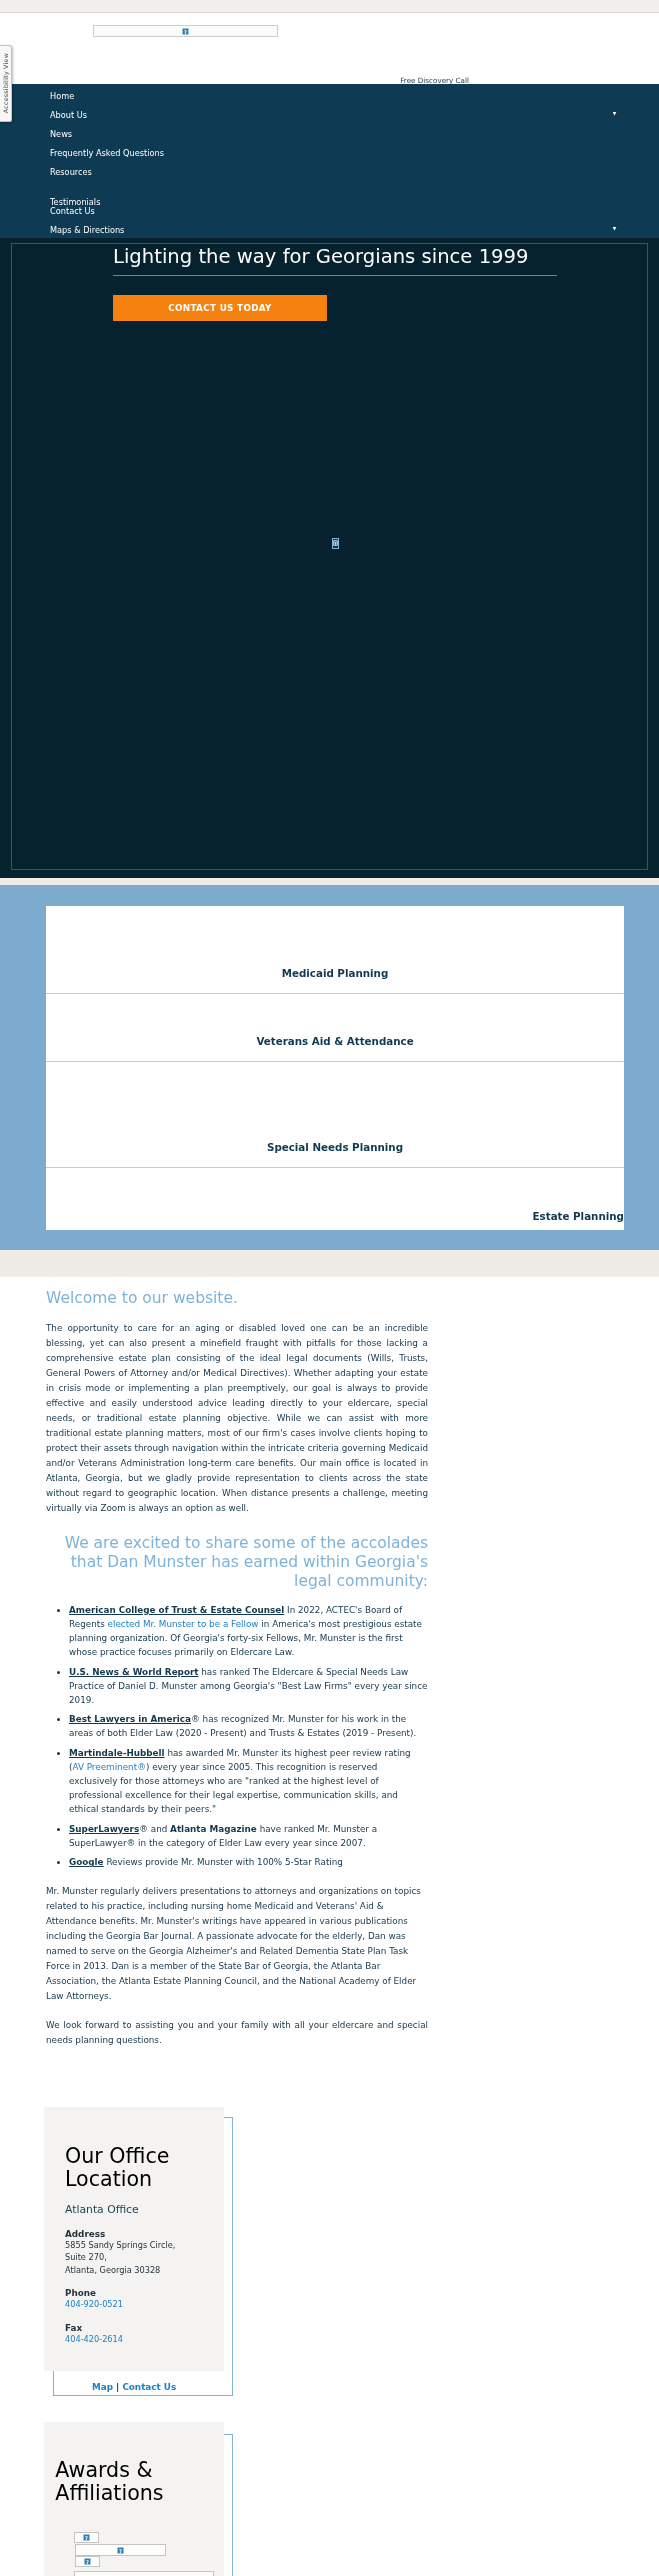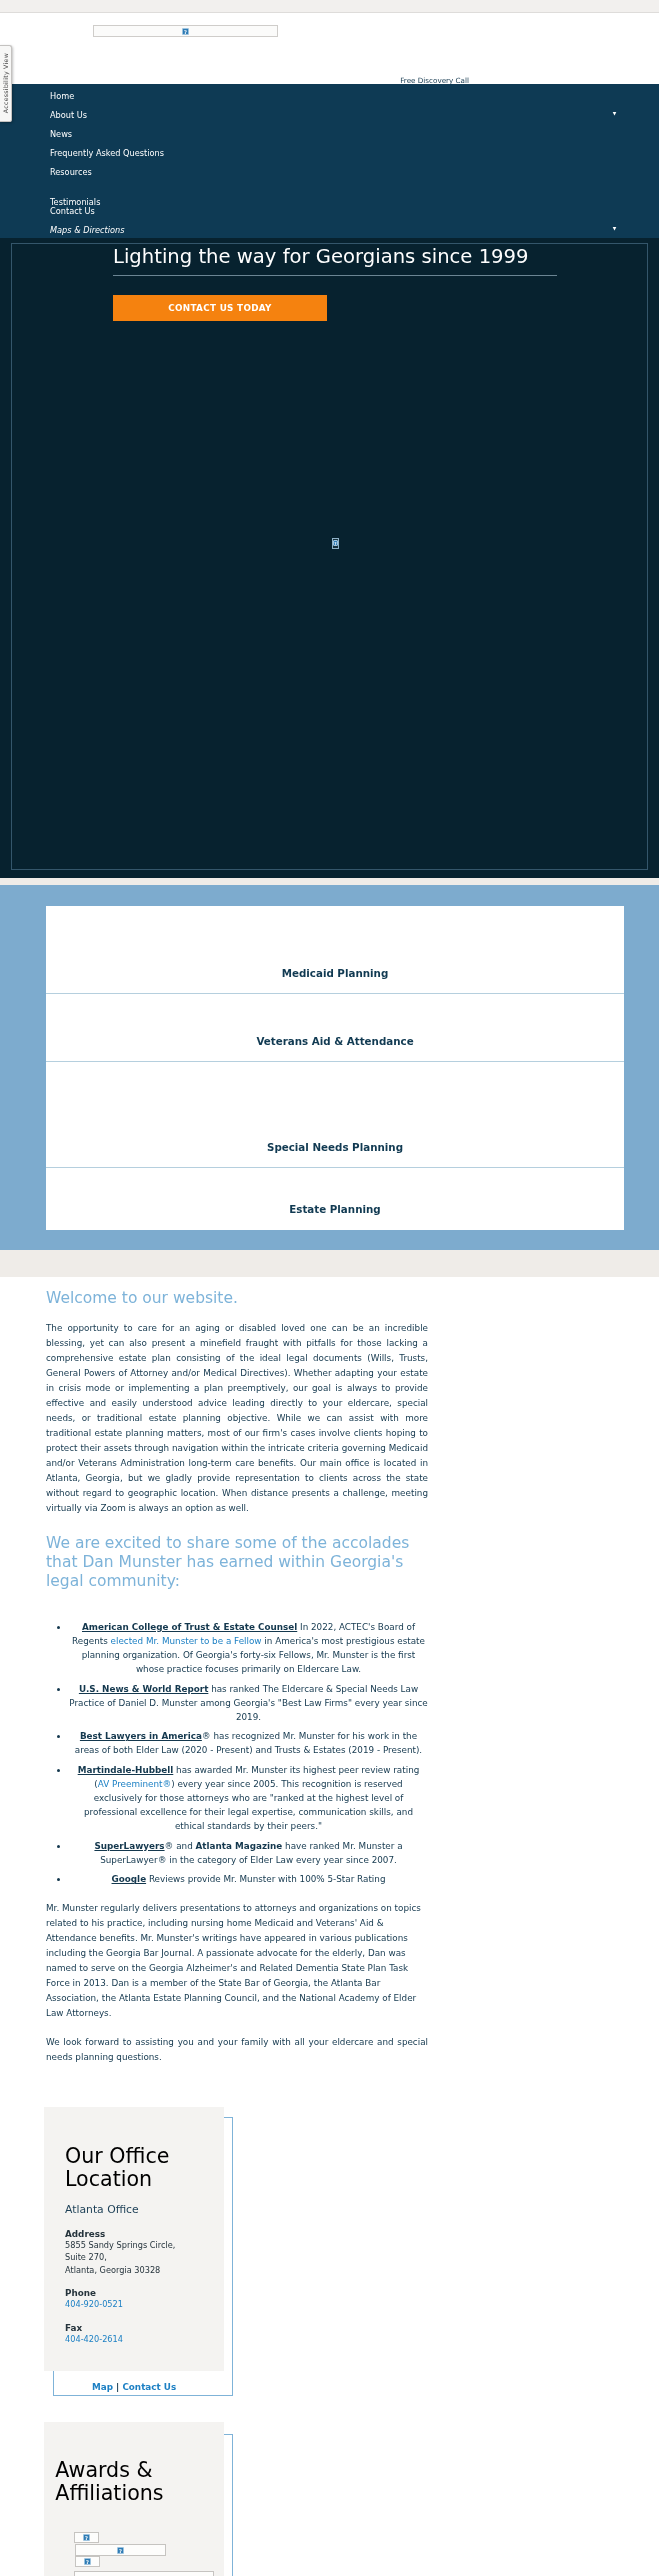--- a/index.html
+++ b/index.html
@@ -47,23 +47,23 @@
   .svc-row { position:absolute; left:0; width:578px; display:flex; align-items:flex-end; justify-content:center; cursor:pointer; }
   .svc-row span { font-size:10.3px; font-weight:bold; color:#113a52; padding-bottom:13.4px; }
   .svc-div { position:absolute; left:0; width:578px; border-top:0.5px solid #b5cfde; }
 
   
   #content { left:46px; top:1278px; width:382px; color:#14384e; }
   #content h2.lt { font-size:15.5px; line-height:19px; font-weight:normal; color:#7db3d9; }
   #welcome-h { padding-top:11px; margin-bottom:13.4px; }
   #content p { font-size:8.8px; line-height:15px; }
   #p-intro { text-align:justify; margin-bottom:17.5px; }
-  #accolades-h { margin-bottom:29px; }
+  #accolades-h { margin-bottom:12px;text-align:right; }
   #accolade-list { list-style:disc; padding-left:23px; }
-  #accolade-list li { font-size:8.8px; line-height:14px; margin-bottom:5.7px;text-align:center; }
+  #accolade-list li { font-size:8.8px; line-height:14px; margin-bottom:5.7px; }
   .lead { font-weight:bold; text-decoration:underline; }
   .lead2 { font-weight:bold; }
   .ilink { color:#1d80c4; text-decoration:none; cursor:pointer; }
   #p-bio { margin-top:14.4px; line-height:14px; }
   #p-closing { margin-top:14px; line-height:14px; text-align:justify; }
 
   
   .offset-border { border:0.5px solid #7fb3d8; background:transparent; }
   .gray-card { background:#f4f3f1; }
   .card-title { font-size:20.6px; line-height:23px; font-weight:normal; color:#000000; }
@@ -104,21 +104,21 @@
   </div>
 
   <nav id="main-nav" class="abs">
     <a class="nav-item" style="top:7.2px;"><span>Home</span></a>
     <a class="nav-item" style="top:26px;"><span>About Us</span><span class="nav-caret">▼</span></a>
     <a class="nav-item" style="top:45px;"><span>News</span></a>
     <a class="nav-item" style="top:64px;"><span>Frequently Asked Questions</span></a>
     <a class="nav-item" style="top:83px;"><span>Resources</span></a>
     <a class="nav-item" style="top:113px;"><span>Testimonials</span></a>
     <a class="nav-item" style="top:122px;"><span>Contact Us</span></a>
-    <a class="nav-item" style="top:141px;font-style:italic;"><span>Maps &amp; Directions</span><span class="nav-caret">▼</span></a>
+    <a class="nav-item" style="top:141px;"><span>Maps &amp; Directions</span><span class="nav-caret">▼</span></a>
   </nav>
 
   <section id="hero" class="abs">
     <div id="hero-border"></div>
     <h1 id="hero-title">Lighting the way for Georgians since 1999</h1>
     <div id="hero-rule"></div>
     <button id="hero-cta">CONTACT US TODAY</button>
     <div id="hero-media">
         <span class="qmark sm"></span>
       </div>
@@ -133,21 +133,21 @@
         </a>
       <div class="svc-div" style="top:87px;"></div>
       <a class="svc-row" style="top:87px;height:68px;">
           <span>Veterans Aid &amp; Attendance</span>
         </a>
       <div class="svc-div" style="top:155px;"></div>
       <a class="svc-row" style="top:156px;height:105px;">
           <span>Special Needs Planning</span>
         </a>
       <div class="svc-div" style="top:261px;"></div>
-      <a class="svc-row" style="top:248px;height:75px;">
+      <a class="svc-row" style="top:255px;height:75px;justify-content:flex-end;">
           <span>Estate Planning</span>
         </a>
     </div>
   </section>
 
   <div class="strip abs" style="top:1250px;height:27px;"></div>
 
   <section id="content" class="abs">
     <h2 id="welcome-h" class="lt">Welcome to our website.</h2>
     <p id="p-intro">The opportunity to care for an aging or disabled loved one can be an incredible blessing, yet can also present a minefield fraught with pitfalls for those lacking a comprehensive estate plan consisting of the ideal legal documents (Wills, Trusts, General Powers of Attorney and/or Medical Directives). Whether adapting your estate in crisis mode or implementing a plan preemptively, our goal is always to provide effective and easily understood advice leading directly to your eldercare, special needs, or traditional estate planning objective. While we can assist with more traditional estate planning matters, most of our firm's cases involve clients hoping to protect their assets through navigation within the intricate criteria governing Medicaid and/or Veterans Administration long-term care benefits. Our main office is located in Atlanta, Georgia, but we gladly provide representation to clients across the state without regard to geographic location. When distance presents a challenge, meeting virtually via Zoom is always an option as well.</p>

